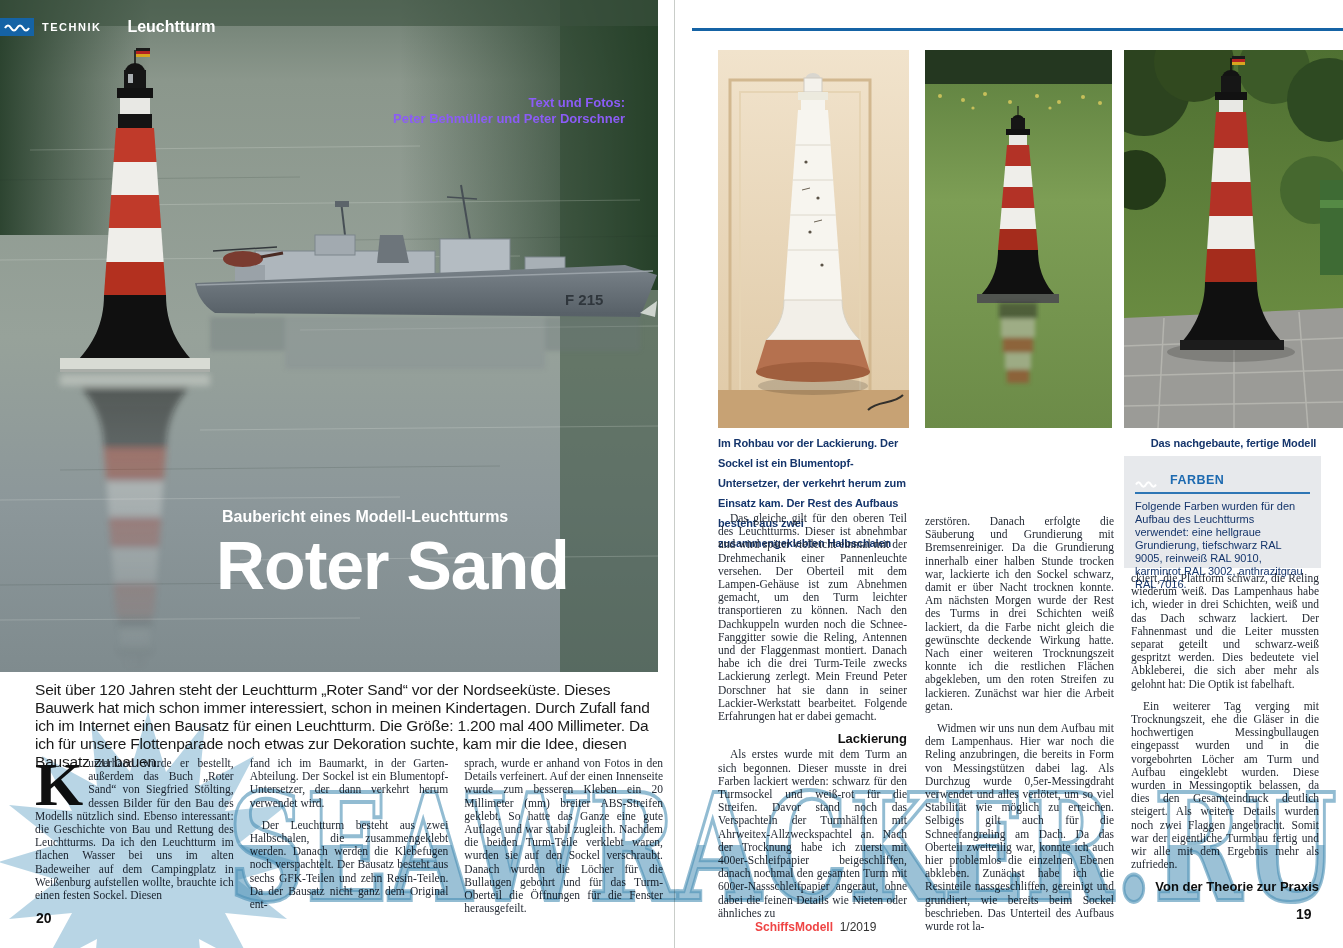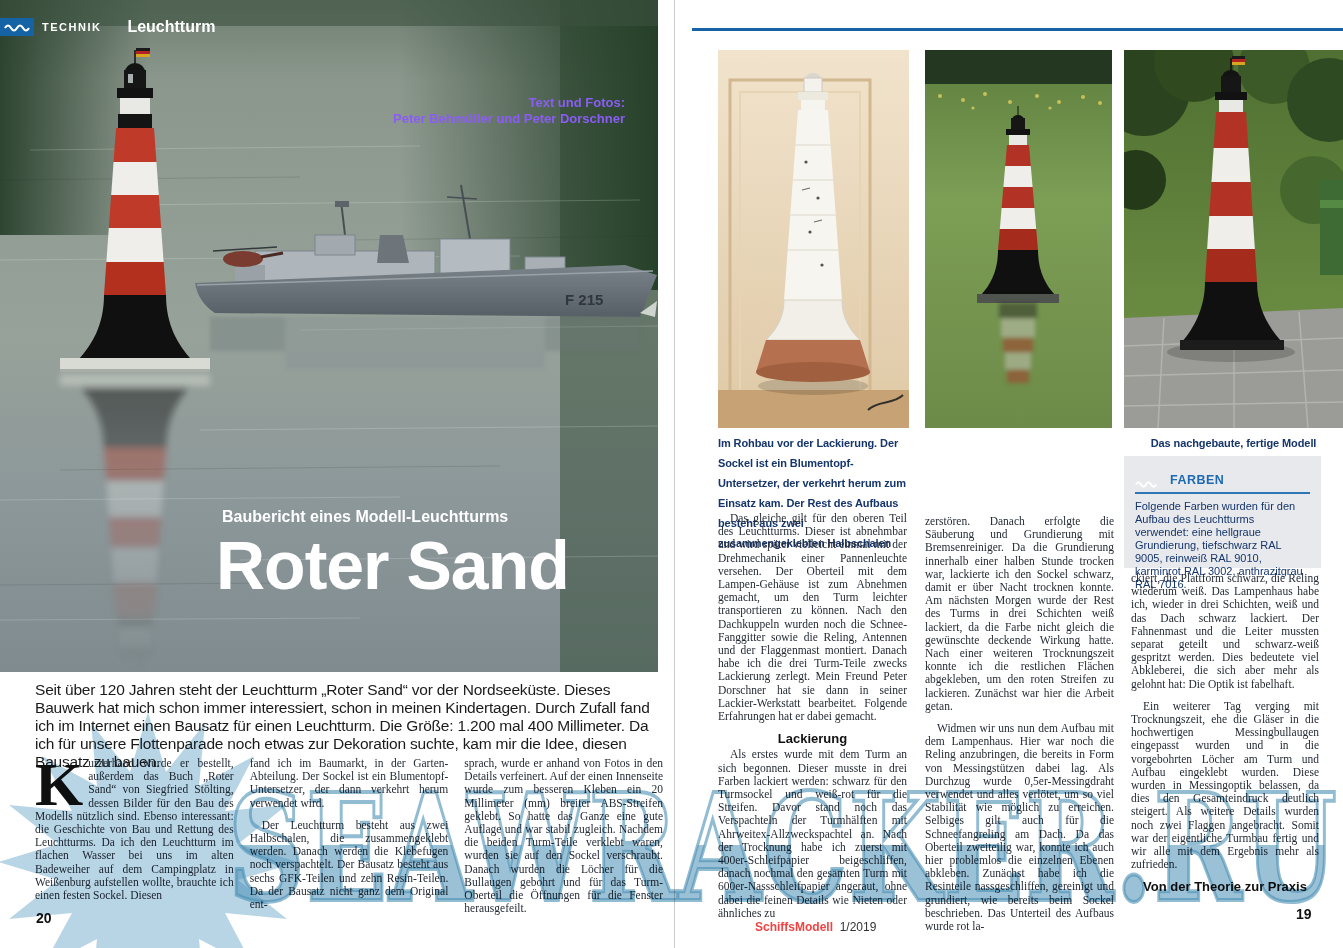--- a/index.html
+++ b/index.html
@@ -31,21 +31,21 @@
   .pageno{position:absolute;font-weight:bold;font-size:14px;color:#111;}
   .gutter-line{position:absolute;left:674px;top:0;width:1px;height:948px;background:#c9cdc9;}
   .top-rule-right{position:absolute;left:692px;top:28px;width:651px;height:3px;background:#1563a5;}
   
   .photo{position:absolute;top:50px;height:378px;overflow:hidden;}
   .caption{position:absolute;top:433px;font-weight:bold;font-size:11px;line-height:20px;
            color:#15356b;letter-spacing:-0.1px;}
   
   .rcol{position:absolute;}
   .subhead{font-weight:bold;font-size:13px;color:#101010;margin:5px 0 3px;
-           font-family:"Liberation Sans",sans-serif;text-align:center;}
+           font-family:"Liberation Sans",sans-serif;text-align:right;}
   
   .farben{position:absolute;left:1124px;top:456px;width:197px;height:112px;background:#e7e9ec;
           box-sizing:border-box;padding:17px 11px;}
   .farben-head{display:flex;align-items:center;gap:7px;}
   .farben-title{color:#1d6ab0;font-weight:bold;font-size:12.5px;letter-spacing:0.5px;}
   .farben-rule{height:2px;background:#2e76b5;margin:5px 0 6px;}
   .farben-text{font-size:11px;line-height:13px;color:#15356b;}
   .footer{position:absolute;left:755px;top:920px;font-size:12px;color:#333;}
   .footer b{font-weight:bold;color:#ef4444;}
   

